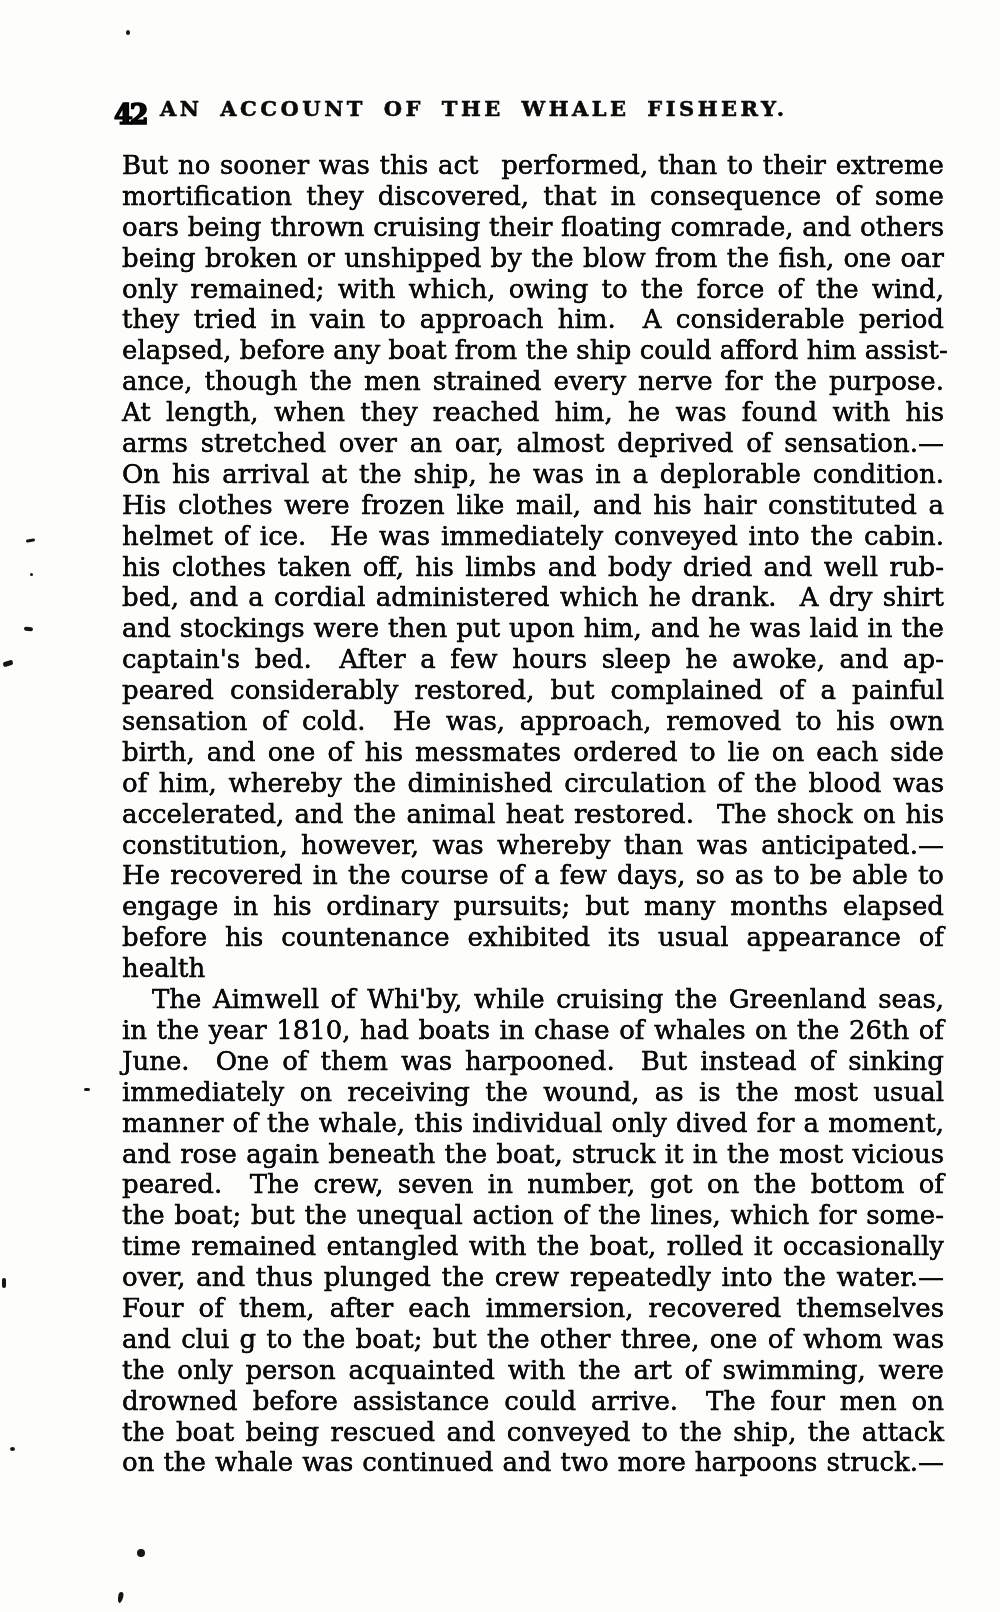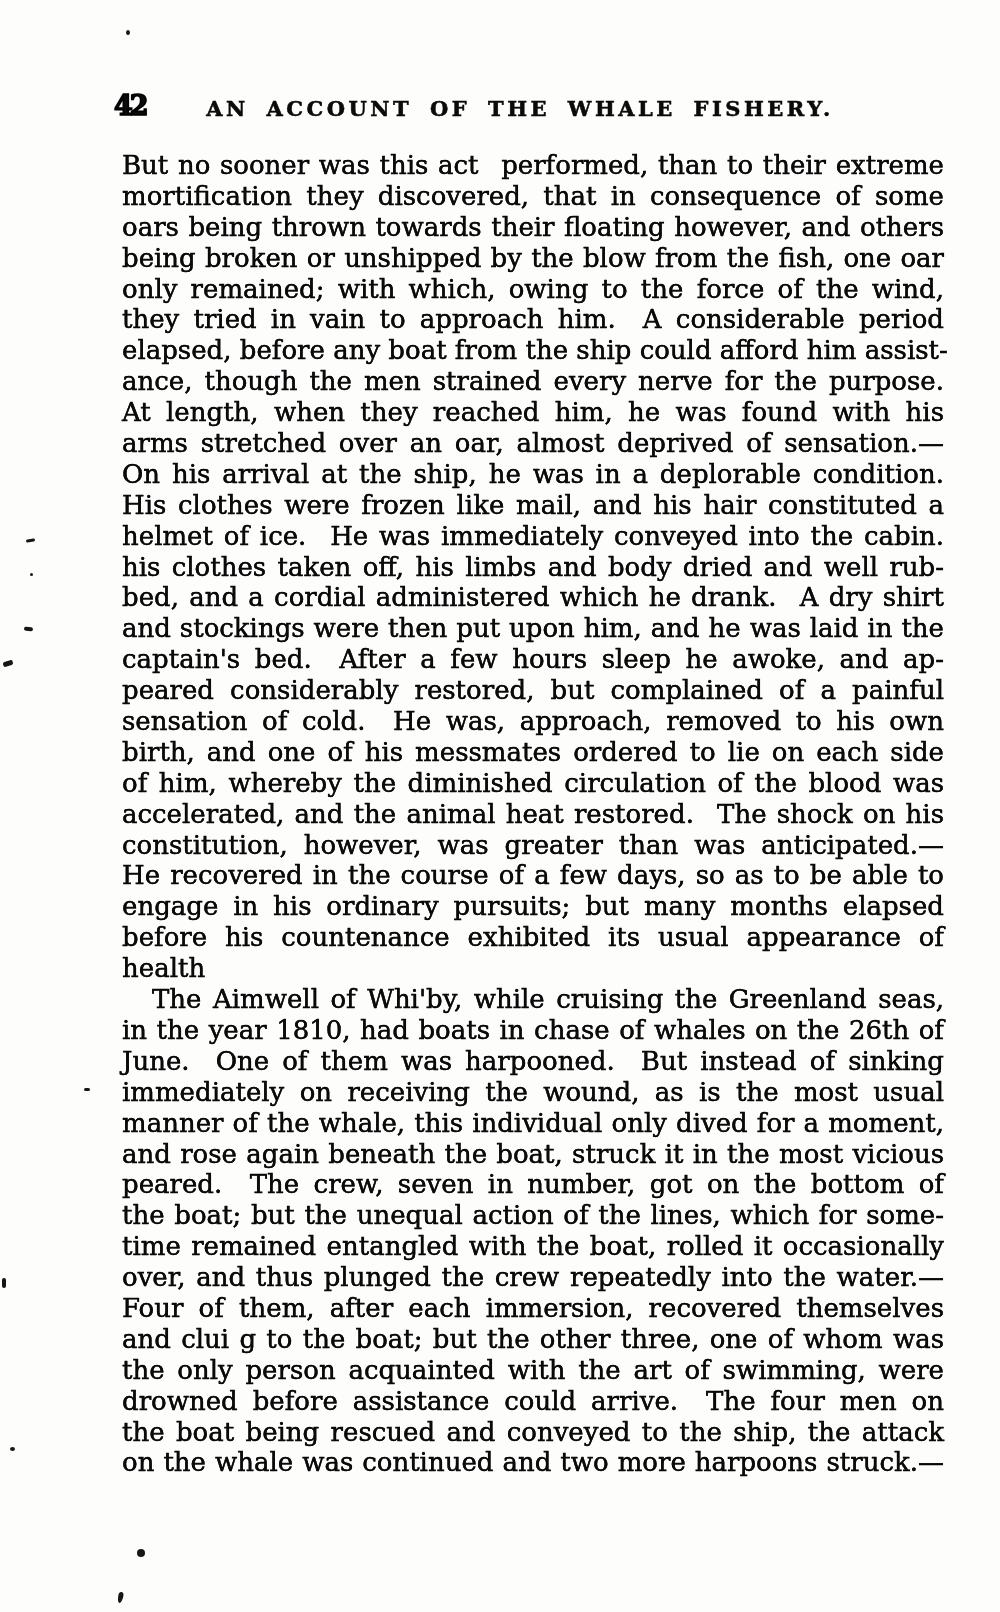--- a/index.html
+++ b/index.html
@@ -19,33 +19,32 @@
   .page-header {
     position: absolute;
     top: 90px;
     left: 0;
     width: 100%;
     height: 34px;
   }
   .page-number {
     position: absolute;
     left: 114px;
-    top: 0;
+    top: 9px;
     font-size: 27px;
     font-weight: bold;
     letter-spacing: -3px;
     -webkit-text-stroke: 1.6px #000;
     text-shadow: 0 0 1px #000;
   }
   .running-head {
     position: absolute;
     left: 160px;
     top: 6px;
     width: 720px;
-    text-align: center;
     font-size: 21px;
     font-weight: bold;
     letter-spacing: 3.5px;
     word-spacing: 7px;
     white-space: nowrap;
     -webkit-text-stroke: 0.5px #000;
   }
   
   .page-body {
     position: absolute;
@@ -87,41 +86,41 @@
 
 <div class="page-header">
   <div class="page-number">42</div>
   <div class="running-head">AN ACCOUNT OF THE WHALE FISHERY.</div>
 </div>
 
 <div class="page-body">
     <div class="paragraph">
       <div class="line">But no sooner was this act  performed, than to their extreme</div>
       <div class="line">mortification they discovered, that in consequence of some</div>
-      <div class="line">oars being thrown towards their floating however, and others</div>
+      <div class="line">oars being thrown cruising their floating comrade, and others</div>
       <div class="line">being broken or unshipped by the blow from the fish, one oar</div>
       <div class="line">only remained; with which, owing to the force of the wind,</div>
       <div class="line">they tried in vain to approach him.  A considerable period</div>
       <div class="line">elapsed, before any boat from the ship could afford him assist-</div>
       <div class="line">ance, though the men strained every nerve for the purpose.</div>
       <div class="line">At length, when they reached him, he was found with his</div>
       <div class="line">arms stretched over an oar, almost deprived of sensation.—</div>
       <div class="line">On his arrival at the ship, he was in a deplorable condition.</div>
       <div class="line">His clothes were frozen like mail, and his hair constituted a</div>
       <div class="line">helmet of ice.  He was immediately conveyed into the cabin.</div>
       <div class="line">his clothes taken off, his limbs and body dried and well rub-</div>
       <div class="line">bed, and a cordial administered which he drank.  A dry shirt</div>
       <div class="line">and stockings were then put upon him, and he was laid in the</div>
       <div class="line">captain's bed.  After a few hours sleep he awoke, and ap-</div>
       <div class="line">peared considerably restored, but complained of a painful</div>
       <div class="line">sensation of cold.  He was, approach, removed to his own</div>
       <div class="line">birth, and one of his messmates ordered to lie on each side</div>
       <div class="line">of him, whereby the diminished circulation of the blood was</div>
       <div class="line">accelerated, and the animal heat restored.  The shock on his</div>
-      <div class="line">constitution, however, was greater than was anticipated.—</div>
+      <div class="line">constitution, however, was whereby than was anticipated.—</div>
       <div class="line">He recovered in the course of a few days, so as to be able to</div>
       <div class="line">engage in his ordinary pursuits; but many months elapsed</div>
       <div class="line">before his countenance exhibited its usual appearance of</div>
       <div class="line flush">health</div>
     </div>
     <div class="paragraph">
       <div class="line indent">The Aimwell of Whi'by, while cruising the Greenland seas,</div>
       <div class="line">in the year 1810, had boats in chase of whales on the 26th of</div>
       <div class="line">June.  One of them was harpooned.  But instead of sinking</div>
       <div class="line">immediately on receiving the wound, as is the most usual</div>

